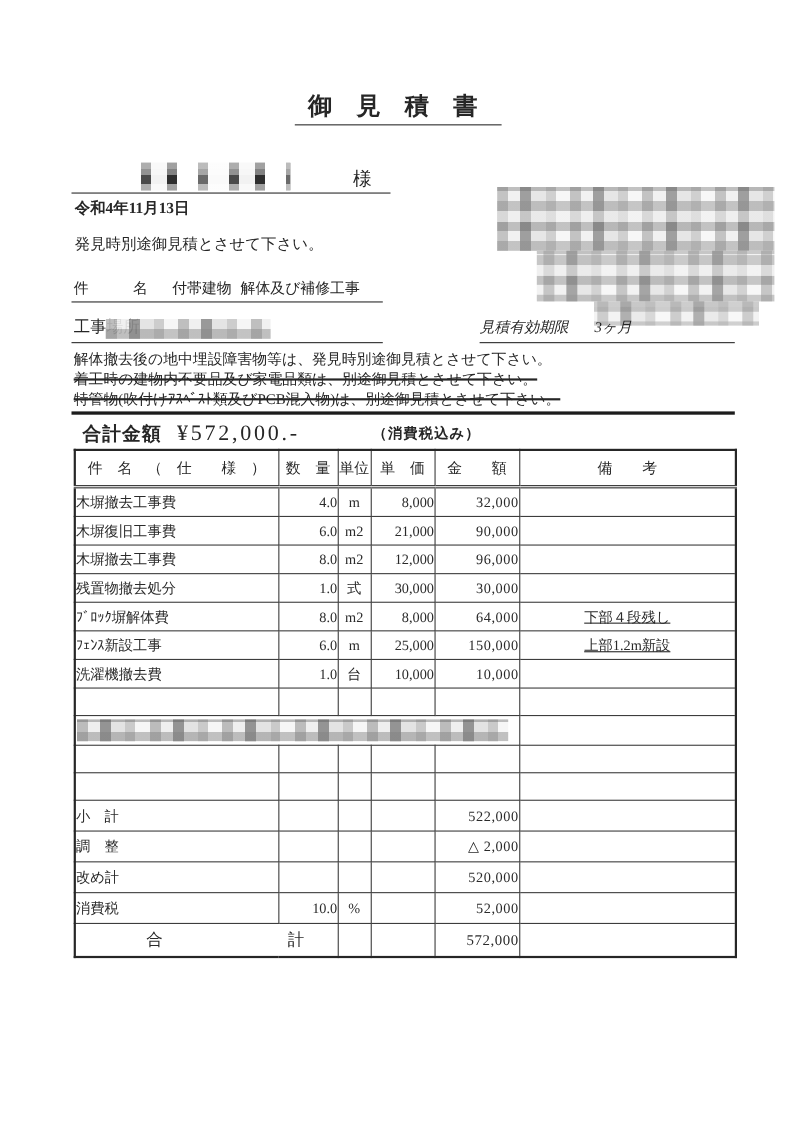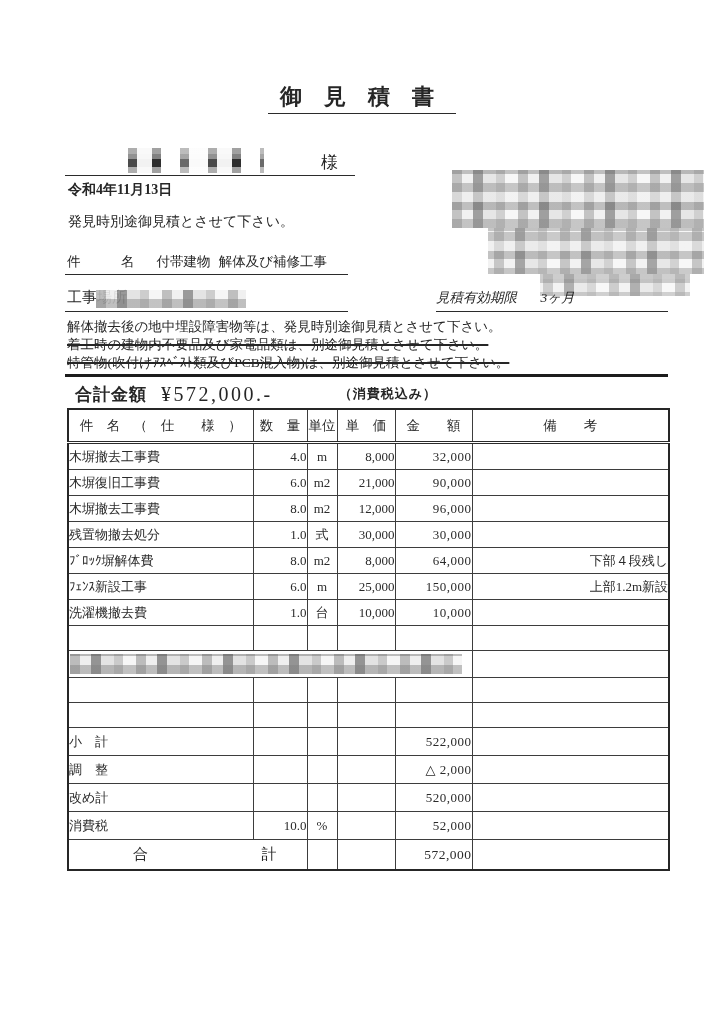--- a/index.html
+++ b/index.html
@@ -66,21 +66,21 @@
   .irow td{height:25px;}
   .srow td{height:24px;}
   .mrow td{height:26px;}
   .trow td{height:27px;}
   .grow td{height:29px;border-top:2px solid #262626;}
   .c-name{text-align:left;padding-left:6px;}
   .c-qty{text-align:right;padding-right:6px;}
   .c-unit{text-align:center;}
   .c-price{text-align:right;padding-right:9px;}
   .c-amt{text-align:right;padding-right:12px;letter-spacing:.5px;}
-  .c-rem{text-align:right;padding-left:5px;}
+  .c-rem{text-align:center;padding-left:5px;text-decoration:underline;}
   .t-label{text-align:left;padding-left:72px;font-size:13px;}
   .g-label{display:flex;align-items:center;justify-content:space-between;
     padding:0 30px 0 64px;font-size:15px;height:29px;border:none;}
   td.g-cell{border-top:2px solid #262626;}
   .g-amt{font-weight:bold;font-size:13.5px;}
 </style>
 </head>
 <body>
 
 <div class="page">

